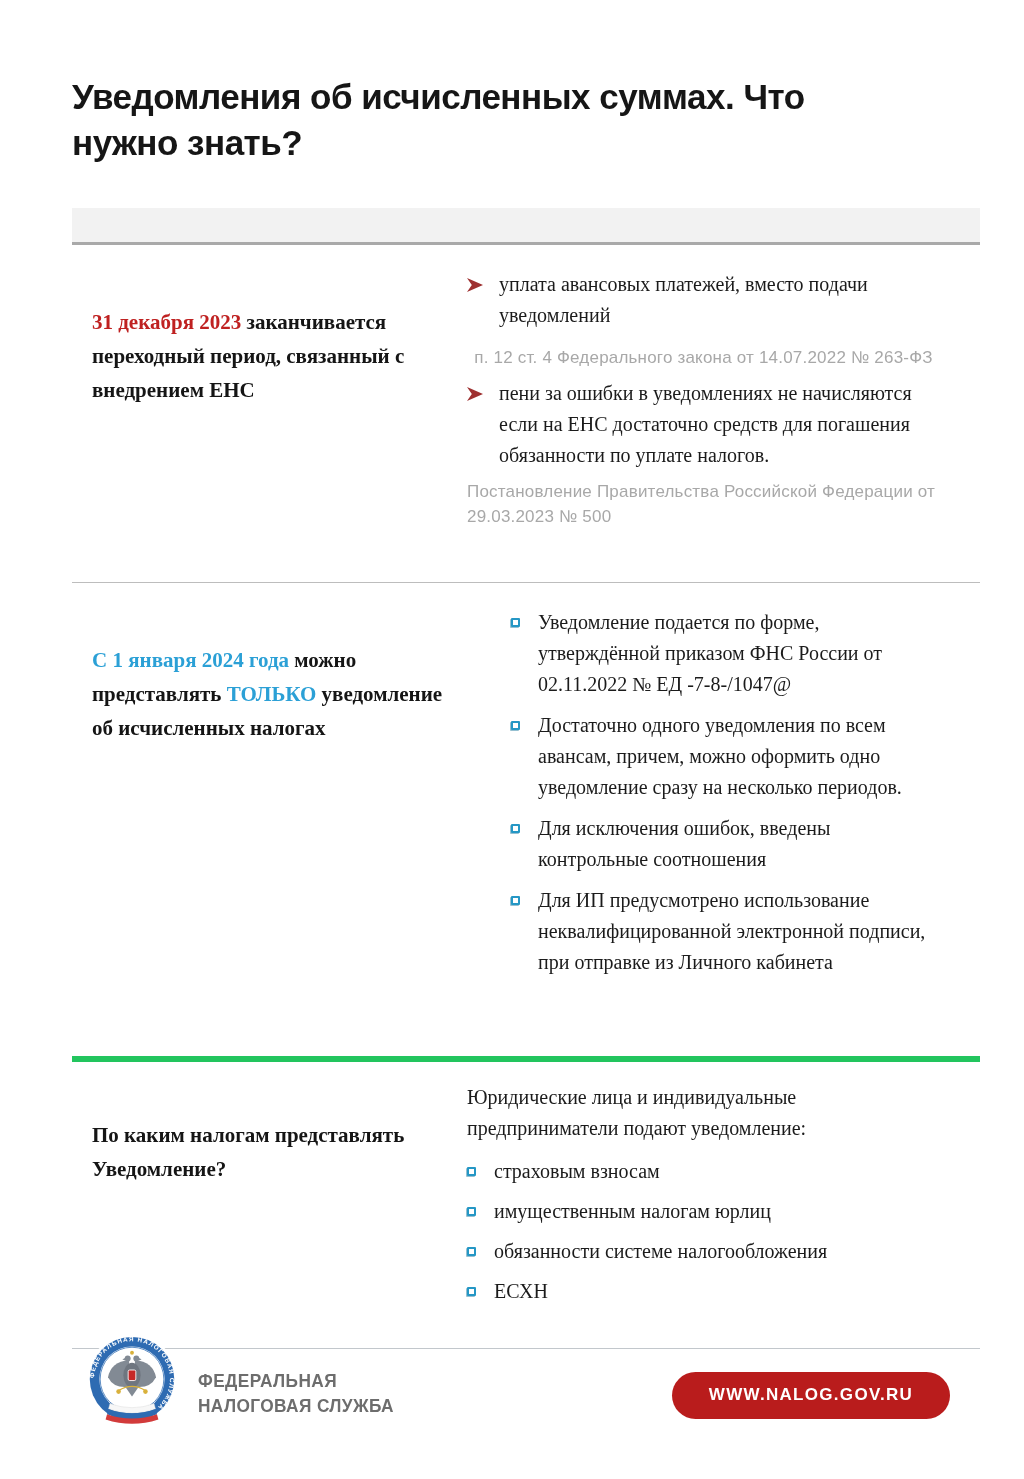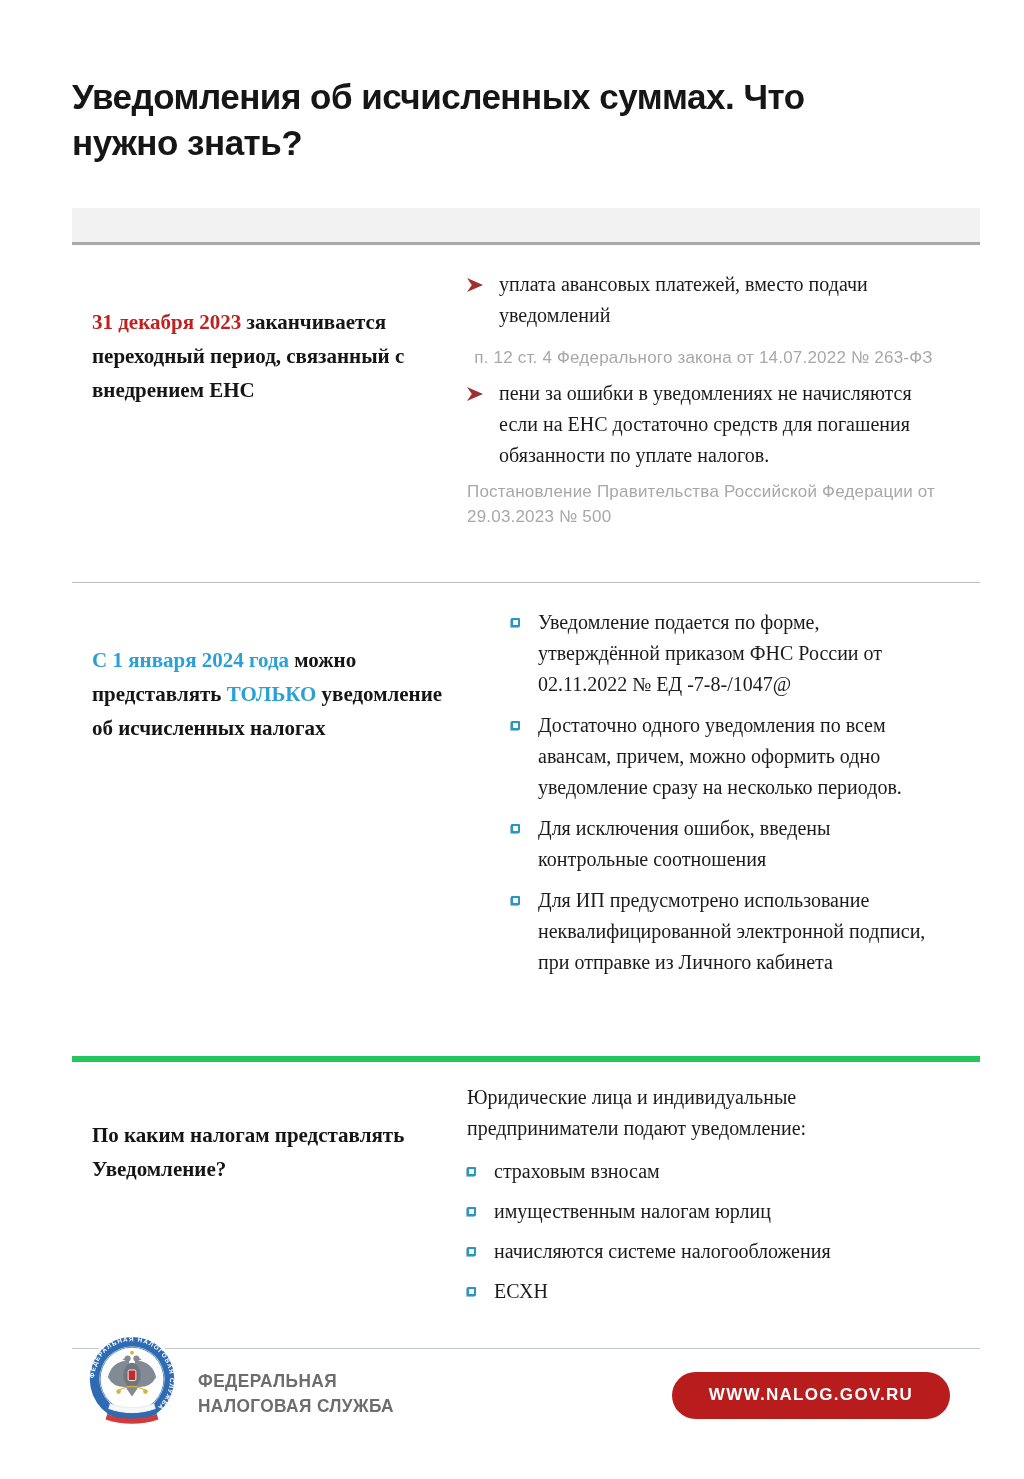--- a/index.html
+++ b/index.html
@@ -206,21 +206,21 @@
       <div class="item square-item tight">
         <span class="square-icon"></span>
         <p class="body-text">страховым взносам</p>
       </div>
       <div class="item square-item tight">
         <span class="square-icon"></span>
         <p class="body-text">имущественным налогам юрлиц</p>
       </div>
       <div class="item square-item tight">
         <span class="square-icon"></span>
-        <p class="body-text">начисляются системе налогообложения</p>
+        <p class="body-text">обязанности системе налогообложения</p>
       </div>
       <div class="item square-item tight">
         <span class="square-icon"></span>
         <p class="body-text">ЕСХН</p>
       </div>
     </div>
   </div>
 </div>
 
 <footer class="footer">

